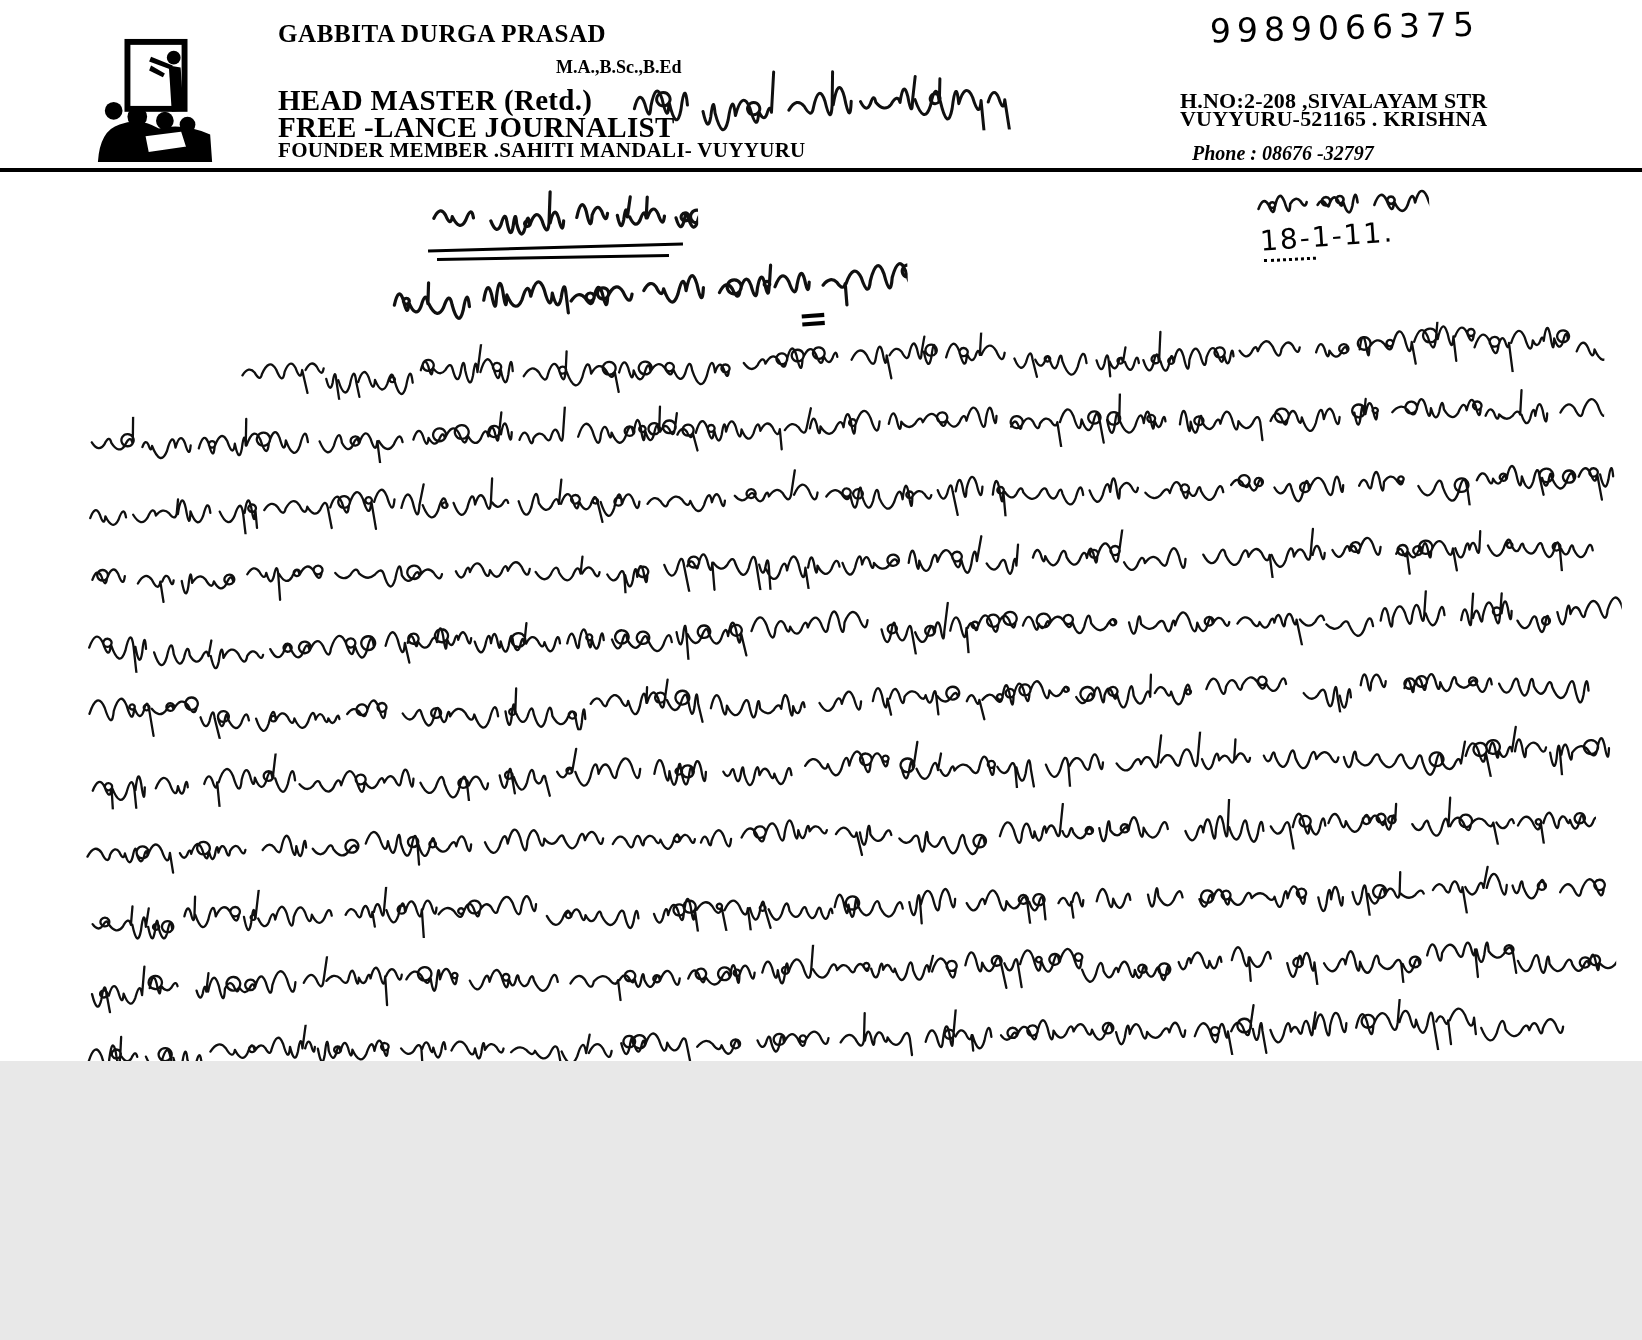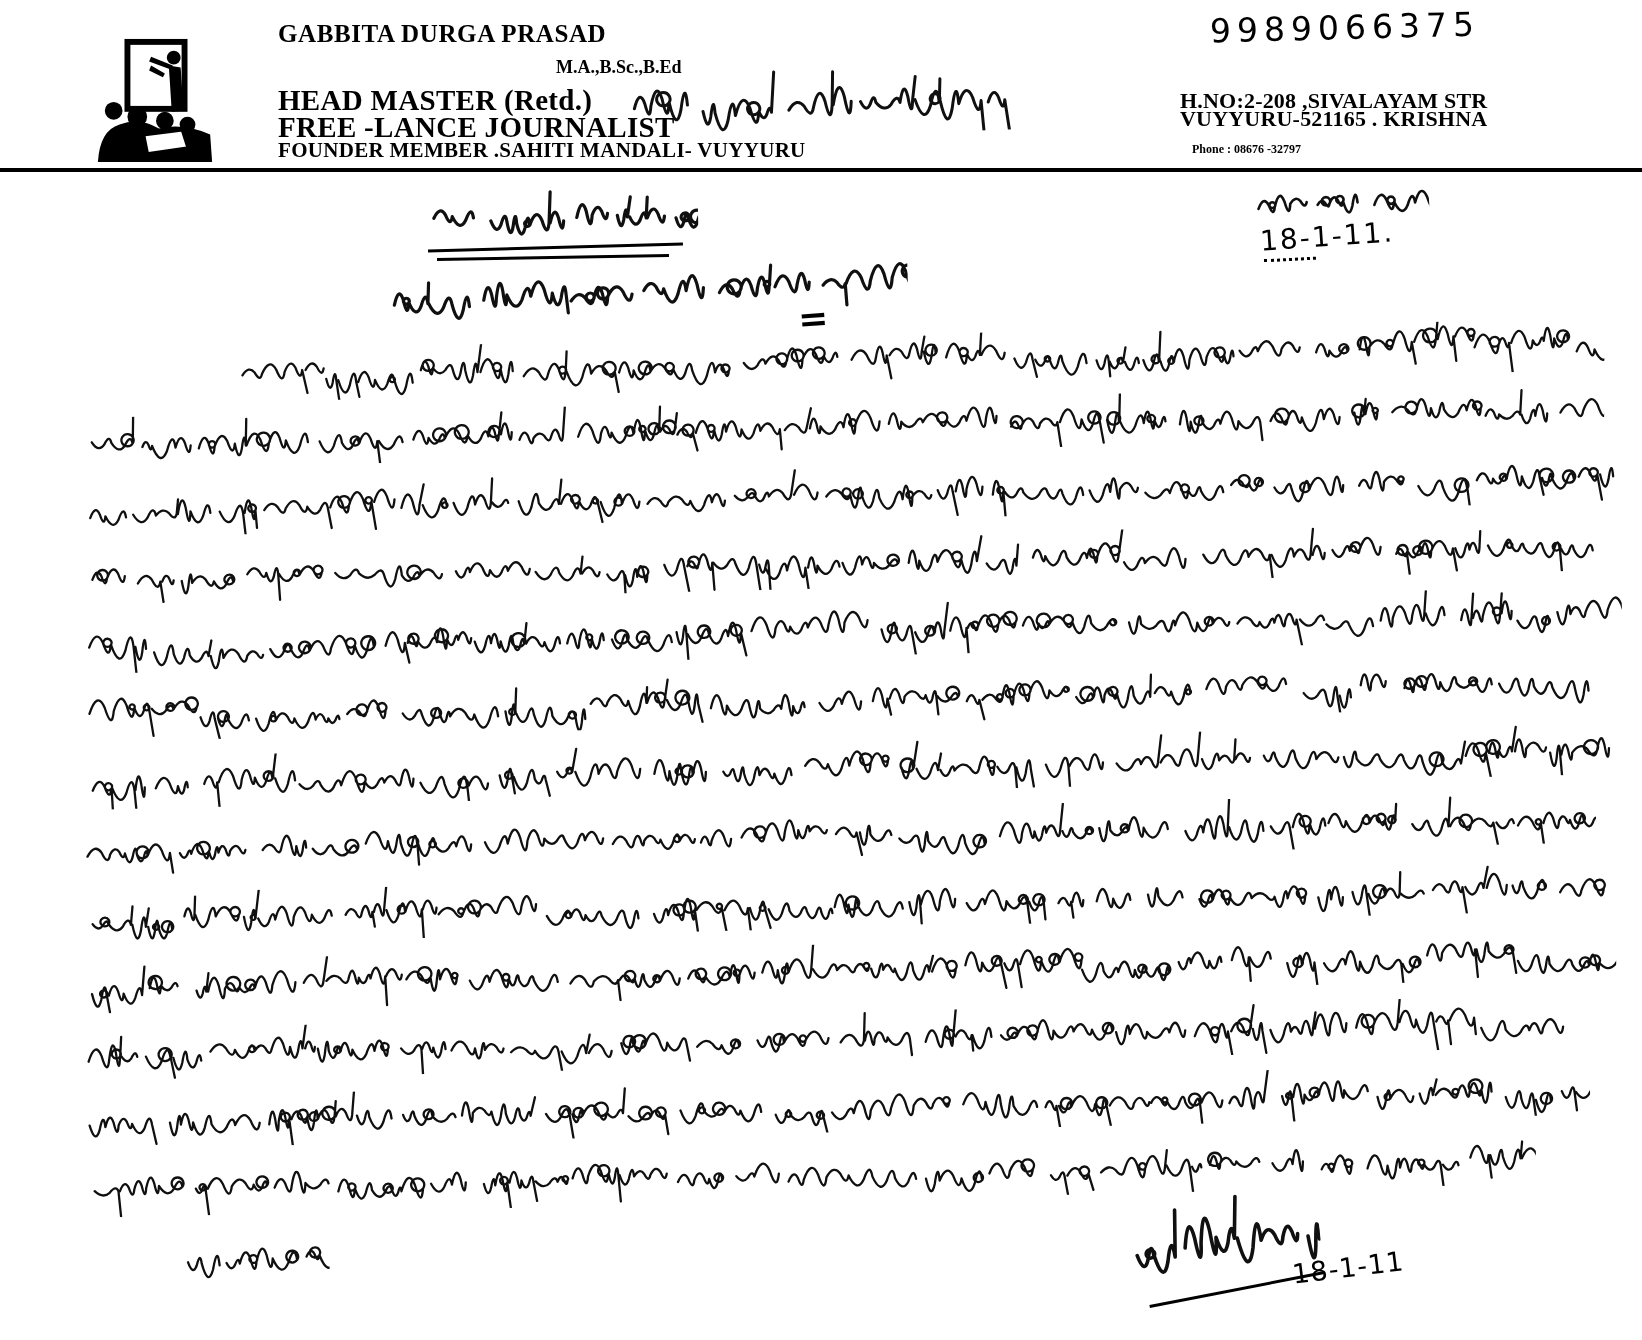--- a/index.html
+++ b/index.html
@@ -1,31 +1,31 @@
 <!DOCTYPE html>
 <html><head>
 <meta charset="utf-8">
 <style>
   html,body{margin:0;padding:0;background:#e8e8e8;}
   .page{
-    position:relative;width:1642px;height:1340px;background:#ffffff;
+    position:relative;width:1642px;height:1061px;background:#ffffff;
     overflow:hidden;color:#000;font-family:"Liberation Serif",serif;
   }
   .abs{position:absolute;}
   
   .lh-name{left:278px;top:20px;font-size:25px;font-weight:bold;letter-spacing:.6px;}
   .lh-qual{left:556px;top:57px;font-size:18px;font-weight:bold;}
   .lh-role{left:278px;font-size:29px;font-weight:bold;letter-spacing:.3px;}
   .lh-role1{top:84px;}
   .lh-role2{top:111px;font-family:Liberation Serif, serif;}
   .lh-role3{top:138px;font-size:21px;}
   .rt-addr{left:1180px;font-size:22px;font-weight:bold;letter-spacing:.2px;}
   .rt-addr1{top:88px;}
   .rt-addr2{top:106px;}
-  .rt-phone{left:1192px;top:142px;font-size:12px;font-weight:bold;}
+  .rt-phone{left:1192px;top:142px;font-size:20px;font-weight:bold;font-style:italic;}
   .mobile{
     left:1210px;top:8px;font-size:33px;letter-spacing:6px;
     font-family:"DejaVu Sans",sans-serif;transform:rotate(-1.5deg);
   }
   .rule{left:0;top:168px;width:1642px;height:4px;background:#000;}
   
   .hand{position:absolute;}
   .hand svg{display:block;width:100%;height:100%;}
   .designation{left:628px;top:66px;width:386px;height:70px;transform:rotate(-2deg);}
   .place{left:1253px;top:180px;width:176px;height:44px;transform:rotate(-3deg);}

